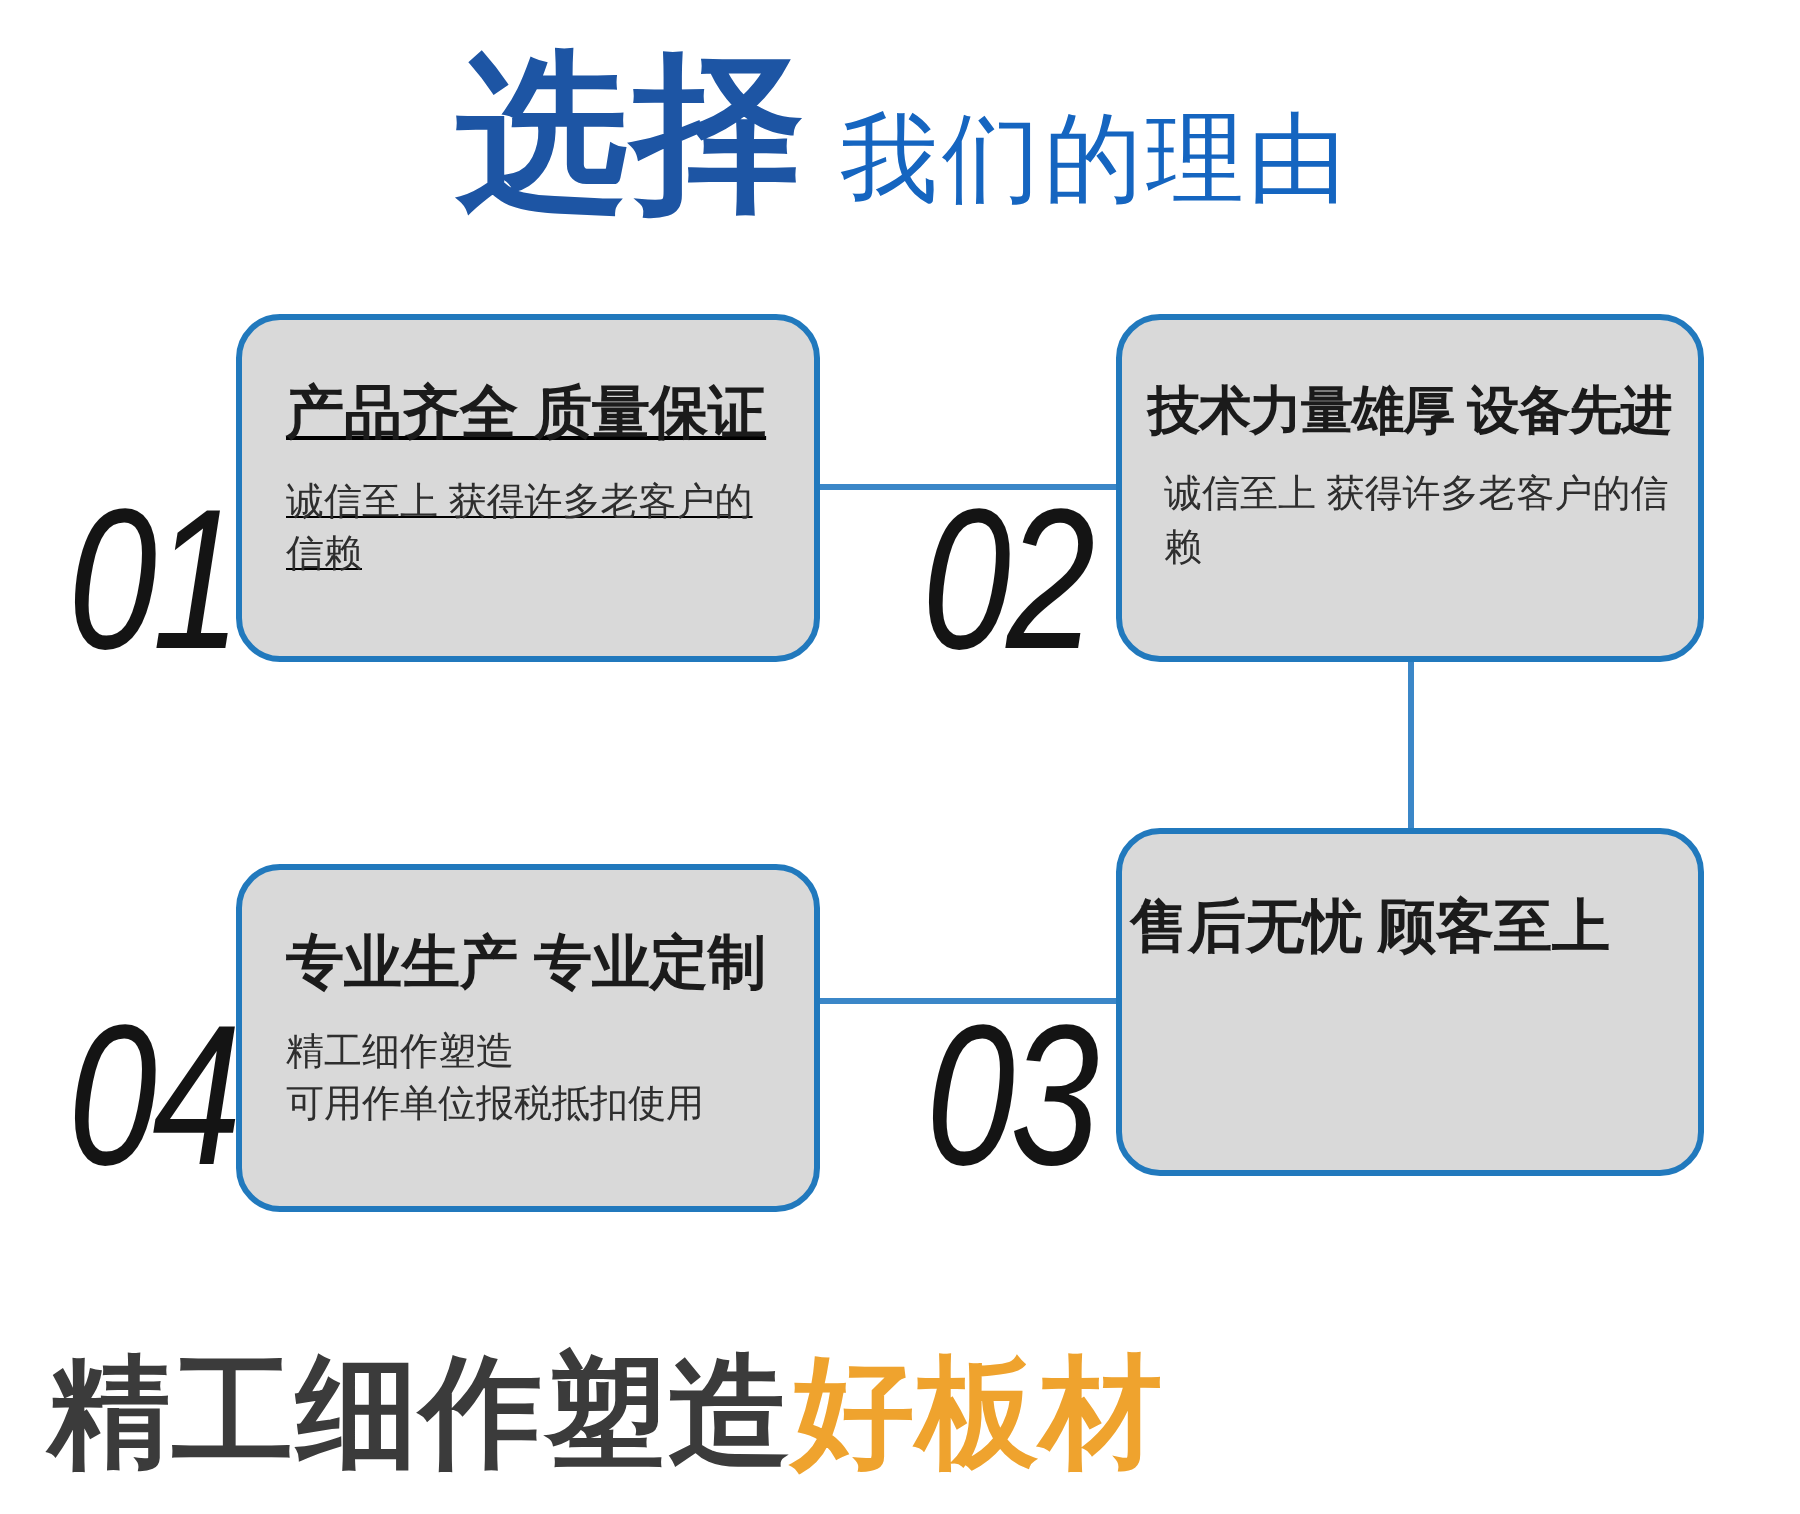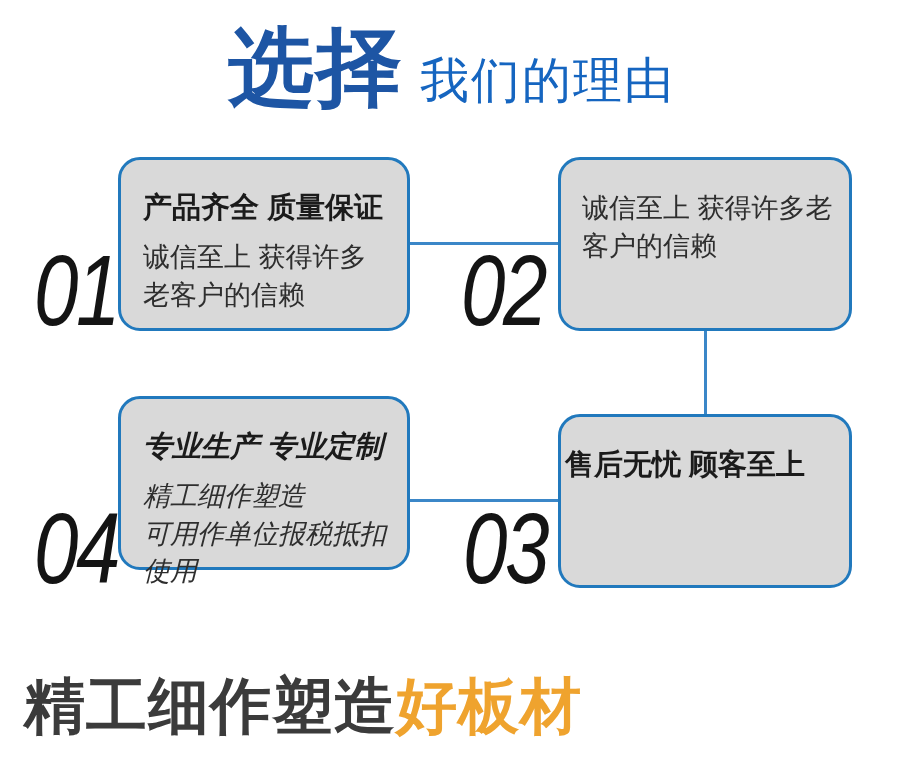--- a/index.html
+++ b/index.html
@@ -53,36 +53,36 @@
   .card {
     position: absolute;
     width: 292px;
     height: 174px;
     box-sizing: border-box;
     background: #d9d9d9;
     border: 3px solid #2179bd;
     border-radius: 22px;
     padding: 30px 18px 0 22px;
   }
-  .card-1 { left: 118px; top: 157px; }
+  .card-1 { left: 118px; top: 157px; text-decoration: underline; }
   .card-2 { left: 558px; top: 157px; width: 294px; padding-left: 13px; padding-right: 8px; }
-  .card-4 { left: 118px; top: 396px; font-style: italic; }
+  .card-4 { left: 118px; top: 432px; }
   .card-3 { left: 558px; top: 414px; width: 294px; padding-left: 4px; }
 
   .card-title {
     font-size: 29px;
     font-weight: 700;
     color: #1b1b1b;
     line-height: 1.2;
     white-space: nowrap;
     margin-bottom: 14px;
   }
   .card-2 .card-title { font-size: 26px; letter-spacing: -0.5px; }
   .card-desc {
-    font-size: 27px;
+    font-size: 19px;
     color: #2e2e2e;
     line-height: 1.4;
     white-space: pre-line;
   }
   .card-2 .card-desc, .card-3 .card-desc { padding-left: 8px; }
 
   
   .num {
     position: absolute;
     font-family: "Liberation Sans", sans-serif;
@@ -134,20 +134,21 @@
   <div class="num num-02">02</div>
   <div class="num num-03">03</div>
   <div class="num num-04">04</div>
 
   <div class="card card-1">
     <div class="card-title">产品齐全 质量保证</div>
     <div class="card-desc">诚信至上 获得许多老客户的信赖</div>
   </div>
 
   <div class="card card-2">
+    <div class="card-title">技术力量雄厚 设备先进</div>
     <div class="card-desc">诚信至上 获得许多老客户的信赖</div>
   </div>
 
   <div class="card card-3">
     <div class="card-title">售后无忧 顾客至上</div>
   </div>
 
   <div class="card card-4">
     <div class="card-title">专业生产 专业定制</div>
     <div class="card-desc">精工细作塑造

